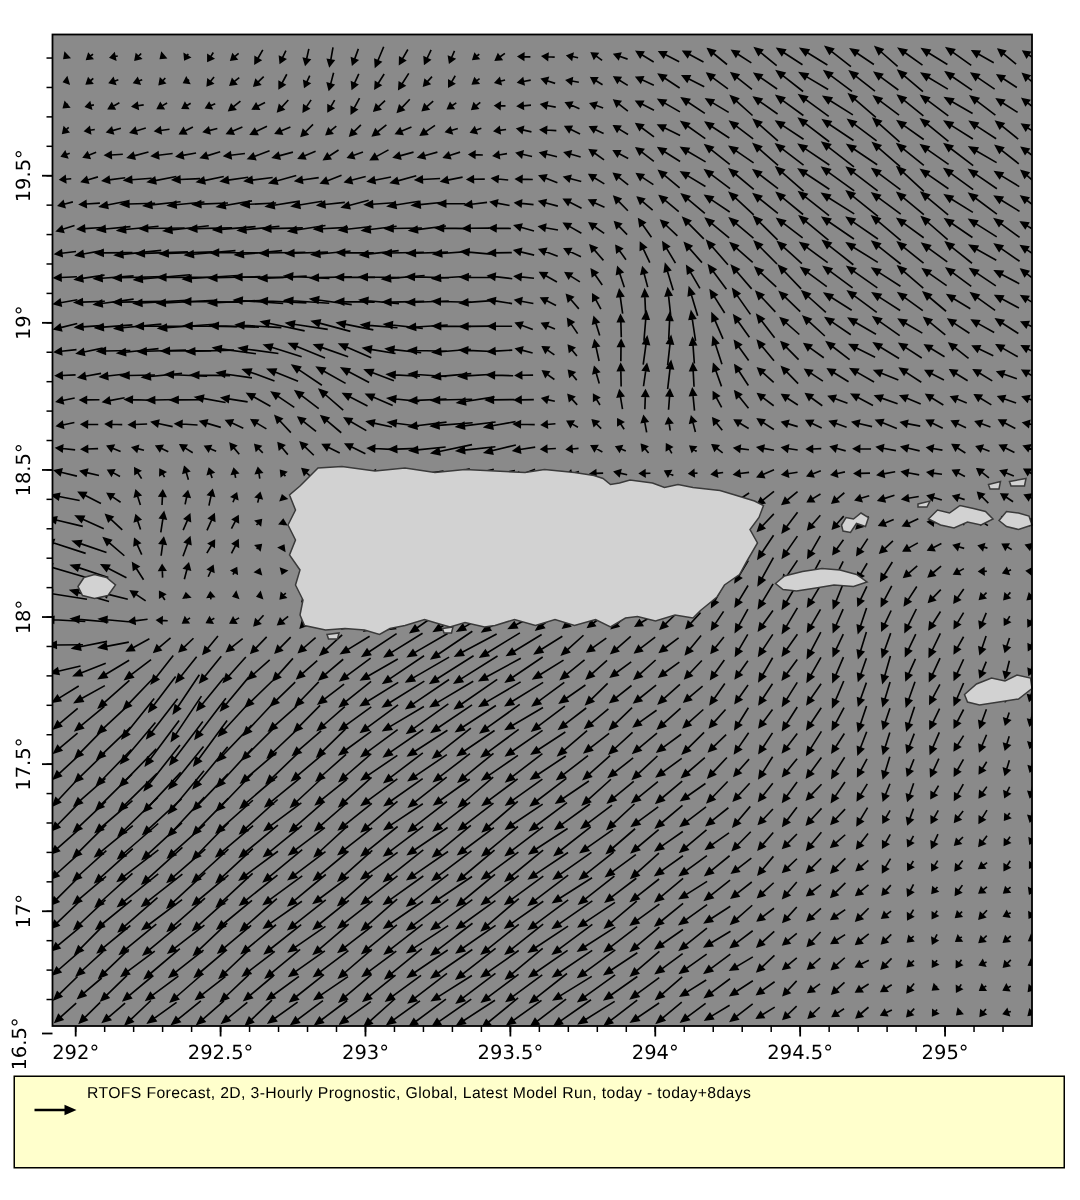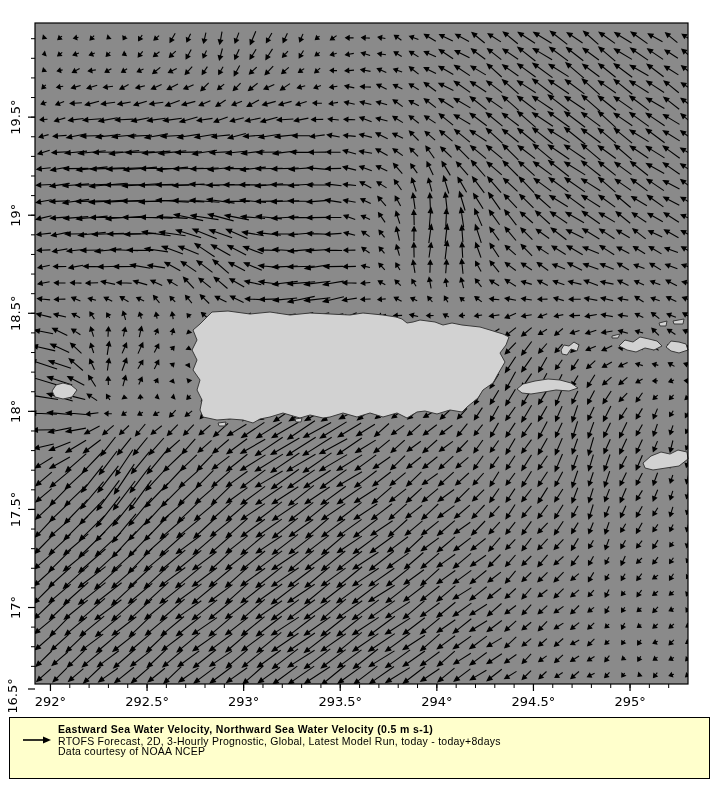--- a/index.html
+++ b/index.html
@@ -1793,19 +1793,17 @@
   </svg>
 
   <div class="legend">
     <div class="legend-arrow-wrap">
       <svg width="30" height="10">
         <line x1="1" y1="5" x2="23" y2="5" stroke="#000" stroke-width="1.6"></line>
         <polygon points="29,5 21,1.5 21,8.5" fill="#000"></polygon>
       </svg>
     </div>
     <div class="legend-text">
-      <div class="legend-title">Eastward Sea Water Velocity, Northward Sea Water Velocity (0.5 m s-1)</div>
       <div>RTOFS Forecast, 2D, 3-Hourly Prognostic, Global, Latest Model Run, today - today+8days</div>
-      <div>Data courtesy of NOAA NCEP</div>
     </div>
   </div>
 
 </div>
 
 </body></html>

